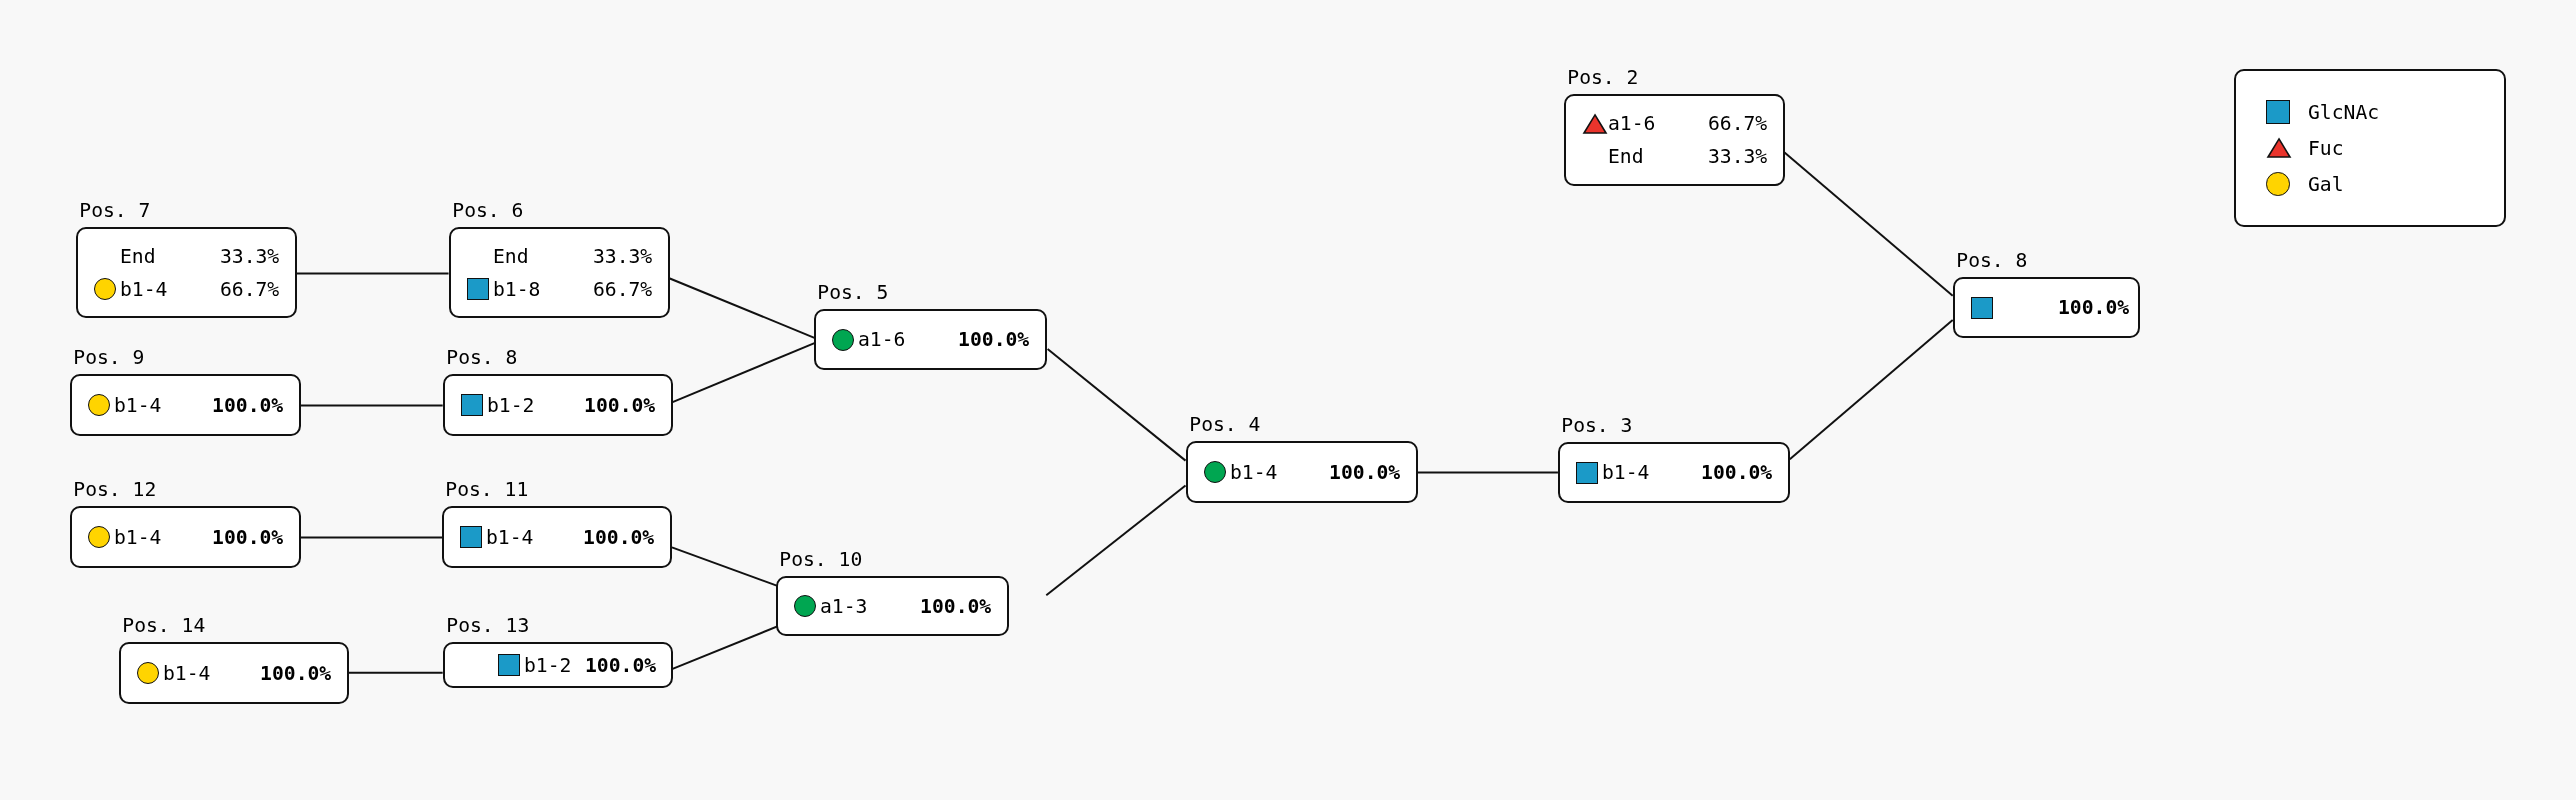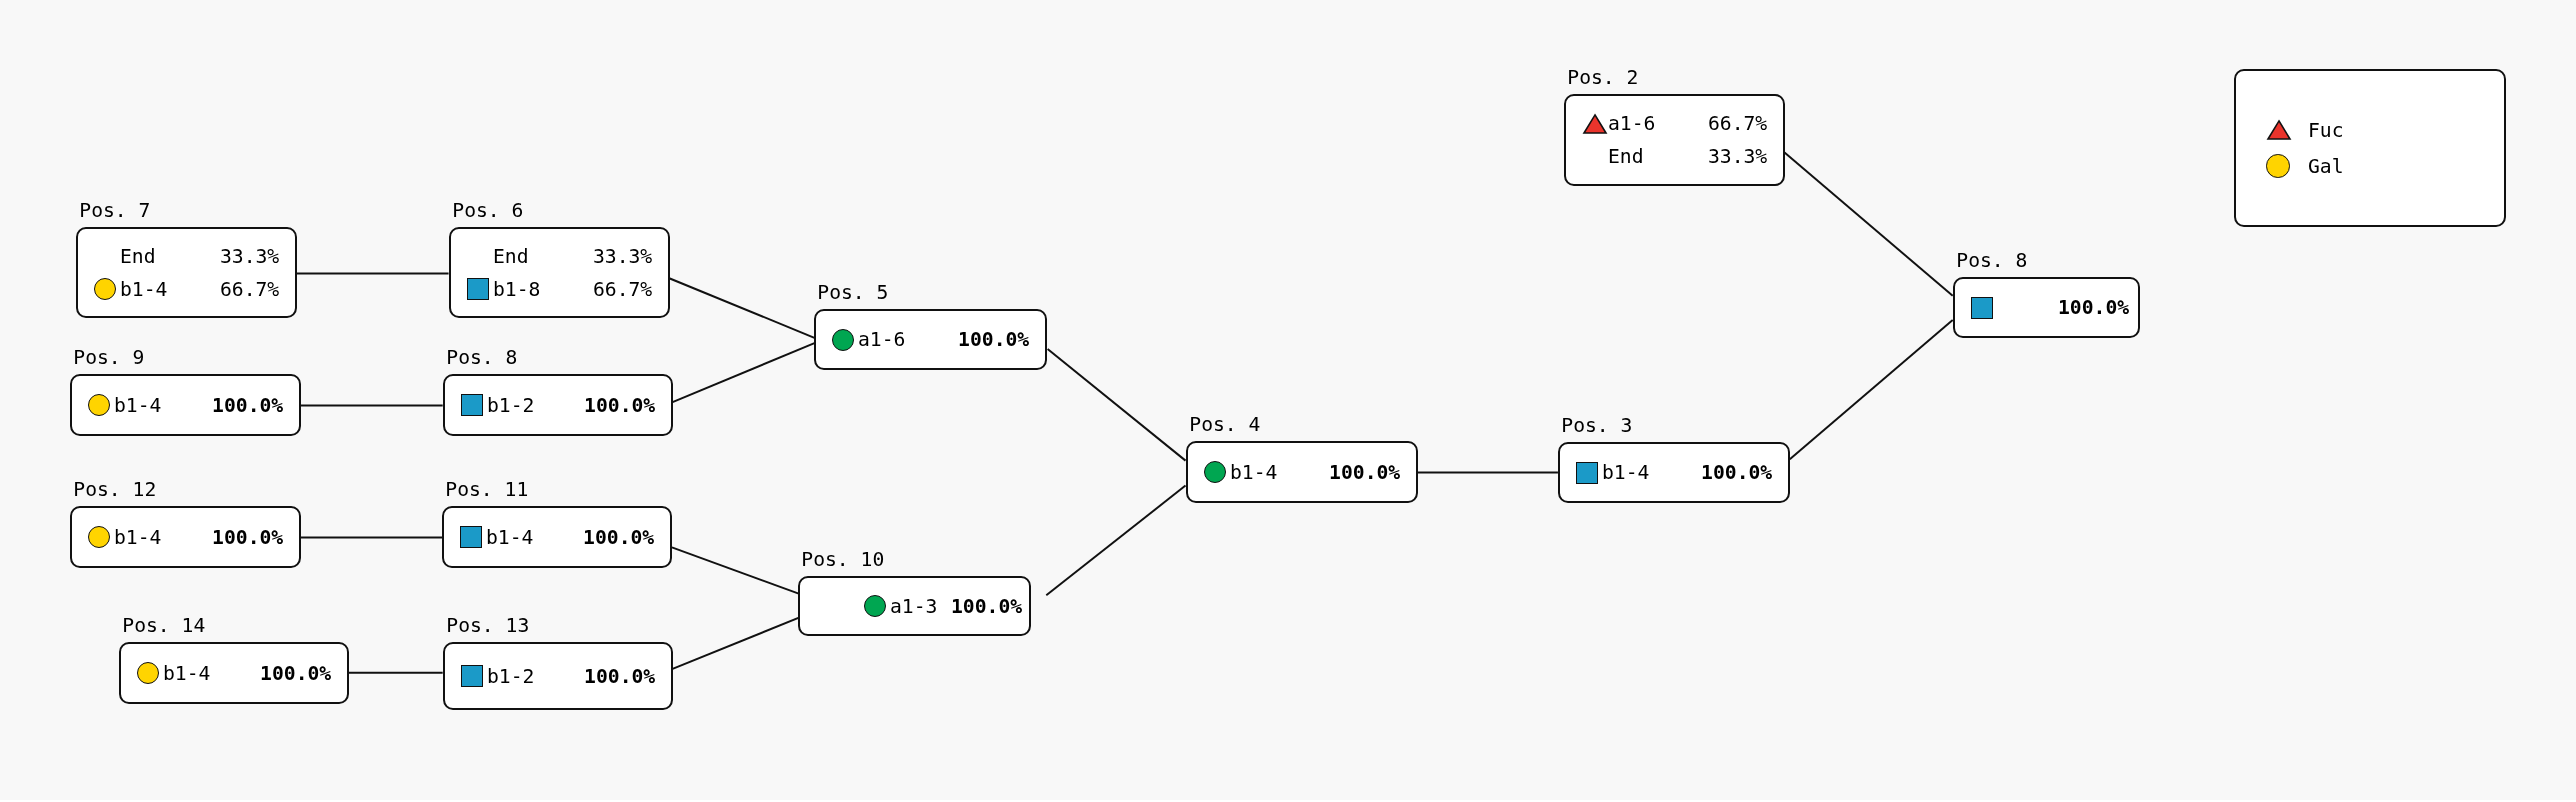--- a/index.html
+++ b/index.html
@@ -47,23 +47,23 @@
   .icon.circle{border-radius:50%;}
   .tri{display:block;}
   
   #n7 {left:76px; top:227px; width:221px; height:91px;}
   #n6 {left:449px; top:227px; width:221px; height:91px;}
   #n9 {left:70px; top:374px; width:231px; height:62px;}
   #n8 {left:443px; top:374px; width:230px; height:62px;}
   #n12{left:70px; top:506px; width:231px; height:62px;}
   #n11{left:442px; top:506px; width:230px; height:62px;}
   #n14{left:71px; top:642px; width:230px; height:62px;margin-left:48px;}
-  #n13{left:443px; top:642px; width:230px; height:68px;}
+  #n13{left:443px; top:642px; width:230px; height:46px;padding-left:37px;}
   #n5 {left:814px;top:309px; width:233px; height:61px;}
-  #n10{left:798px;top:576px; width:233px; height:60px;padding-left:48px;}
+  #n10{left:776px;top:576px; width:233px; height:60px;}
   #n4 {left:1186px;top:441px; width:232px; height:62px;}
   #n3 {left:1558px;top:442px; width:232px; height:61px;}
   #n2 {left:1564px;top:94px; width:221px; height:92px;}
   #n1 {left:1953px;top:277px; width:187px; height:61px;}
   
   .legend{
     position:absolute;z-index:2;
     left:2234px;top:69px;width:272px;height:158px;
     background:#ffffff;border:2px solid #111111;border-radius:9.9px;
     box-sizing:border-box;
@@ -268,20 +268,26 @@
           <span class="icon square" style="background-color: rgb(27, 154, 200);"></span>
         </span>
       <span class="linkage"></span>
       <span class="pct bold">100.0%</span>
     </div>
   </div>
 
   <div class="legend">
     <div class="legend-row">
       <span class="legend-icon-cell">
+          <span class="icon square" style="width: 23.6px; height: 23.6px; background-color: rgb(27, 154, 200);"></span>
+        </span>
+      <span class="legend-label">GlcNAc</span>
+    </div>
+    <div class="legend-row">
+      <span class="legend-icon-cell">
         <svg class="tri" width="26" height="22" viewBox="0 0 40 34">
           <polygon points="20,3 37,31 3,31" fill="#ea342c" stroke="#111" stroke-width="2.5"></polygon>
         </svg>
       </span>
       <span class="legend-label">Fuc</span>
     </div>
     <div class="legend-row">
       <span class="legend-icon-cell">
           <span class="icon circle" style="width: 23.6px; height: 23.6px; background-color: rgb(255, 212, 0);"></span>
         </span>

